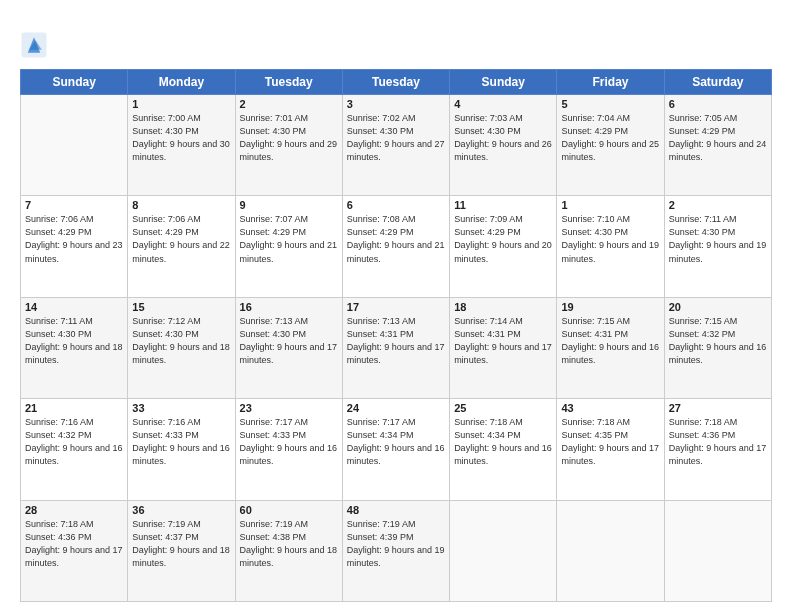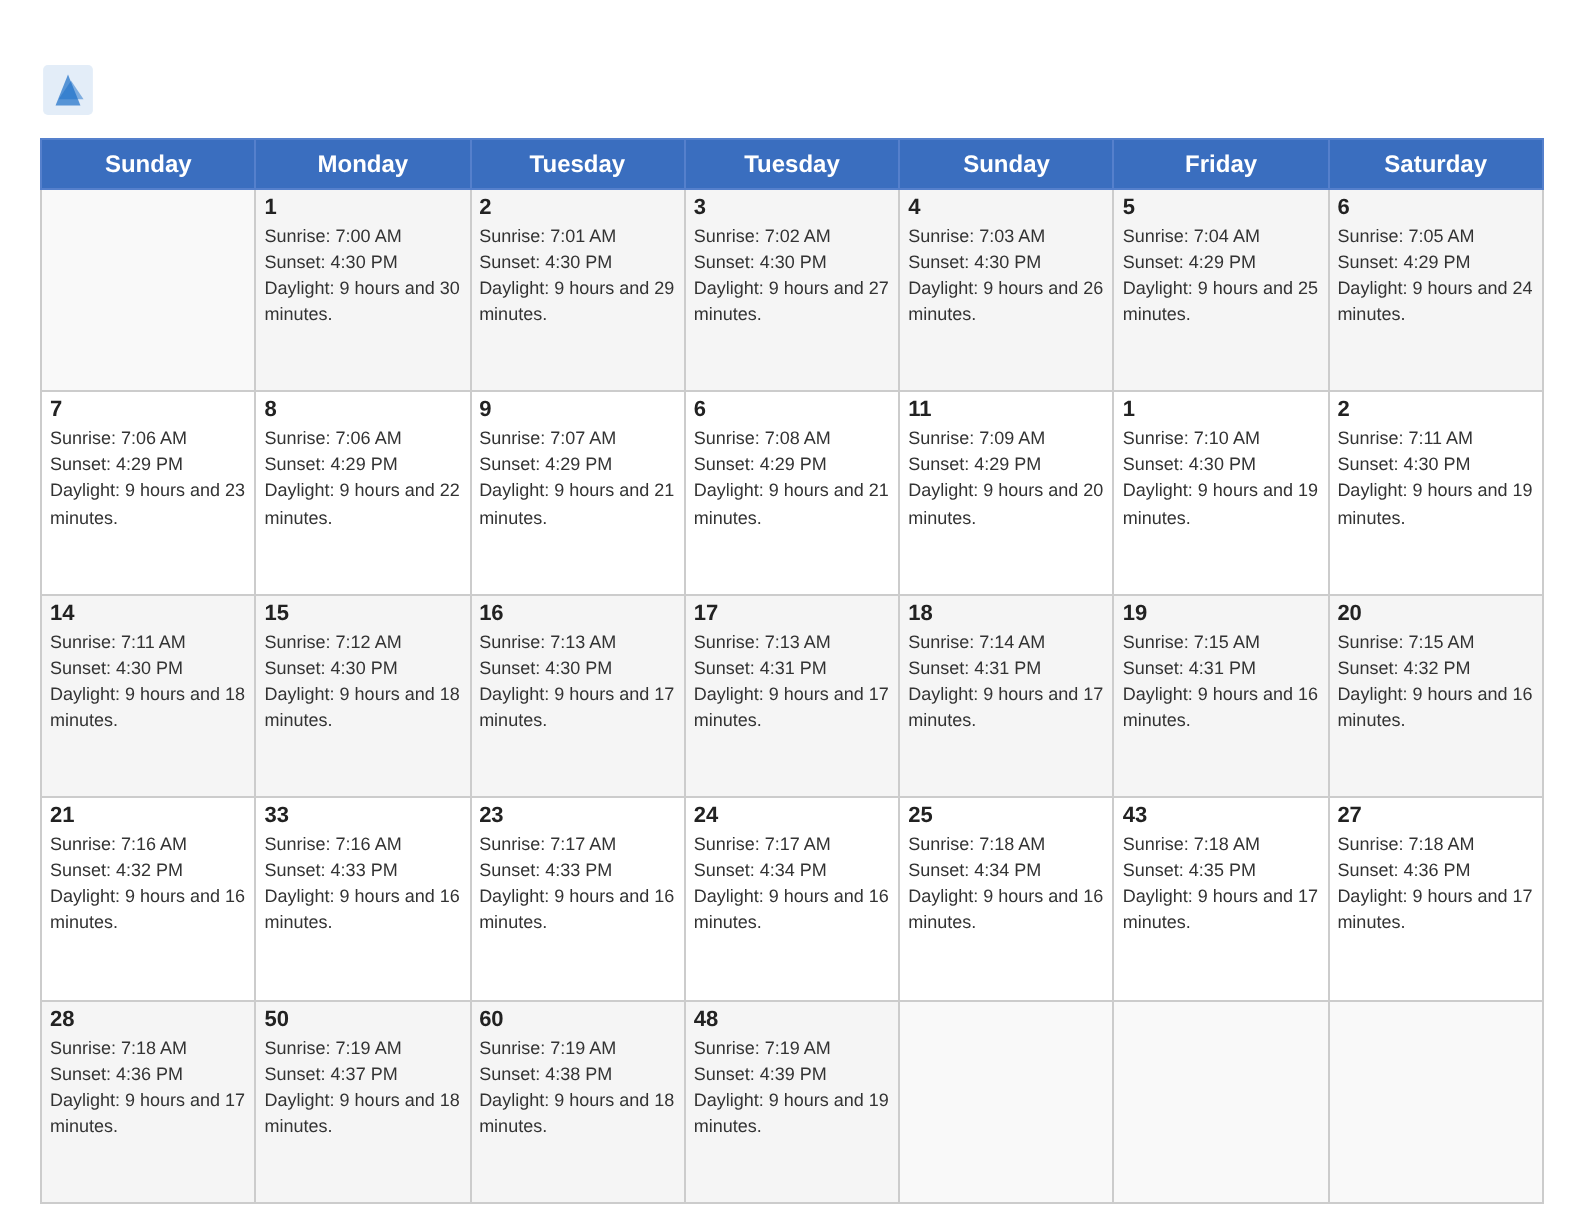--- a/index.html
+++ b/index.html
@@ -254,21 +254,21 @@
             <div class="day-number">27</div>
             <div class="day-info">Sunrise: 7:18 AM<br>Sunset: 4:36 PM<br>Daylight: 9 hours and 17 minutes.</div>
           </td>
         </tr>
         <tr class="row-shade">
           <td>
             <div class="day-number">28</div>
             <div class="day-info">Sunrise: 7:18 AM<br>Sunset: 4:36 PM<br>Daylight: 9 hours and 17 minutes.</div>
           </td>
           <td>
-            <div class="day-number">50</div>
+            <div class="day-number">36</div>
             <div class="day-info">Sunrise: 7:19 AM<br>Sunset: 4:37 PM<br>Daylight: 9 hours and 18 minutes.</div>
           </td>
           <td>
             <div class="day-number">60</div>
             <div class="day-info">Sunrise: 7:19 AM<br>Sunset: 4:38 PM<br>Daylight: 9 hours and 18 minutes.</div>
           </td>
           <td>
             <div class="day-number">48</div>
             <div class="day-info">Sunrise: 7:19 AM<br>Sunset: 4:39 PM<br>Daylight: 9 hours and 19 minutes.</div>
           </td>

